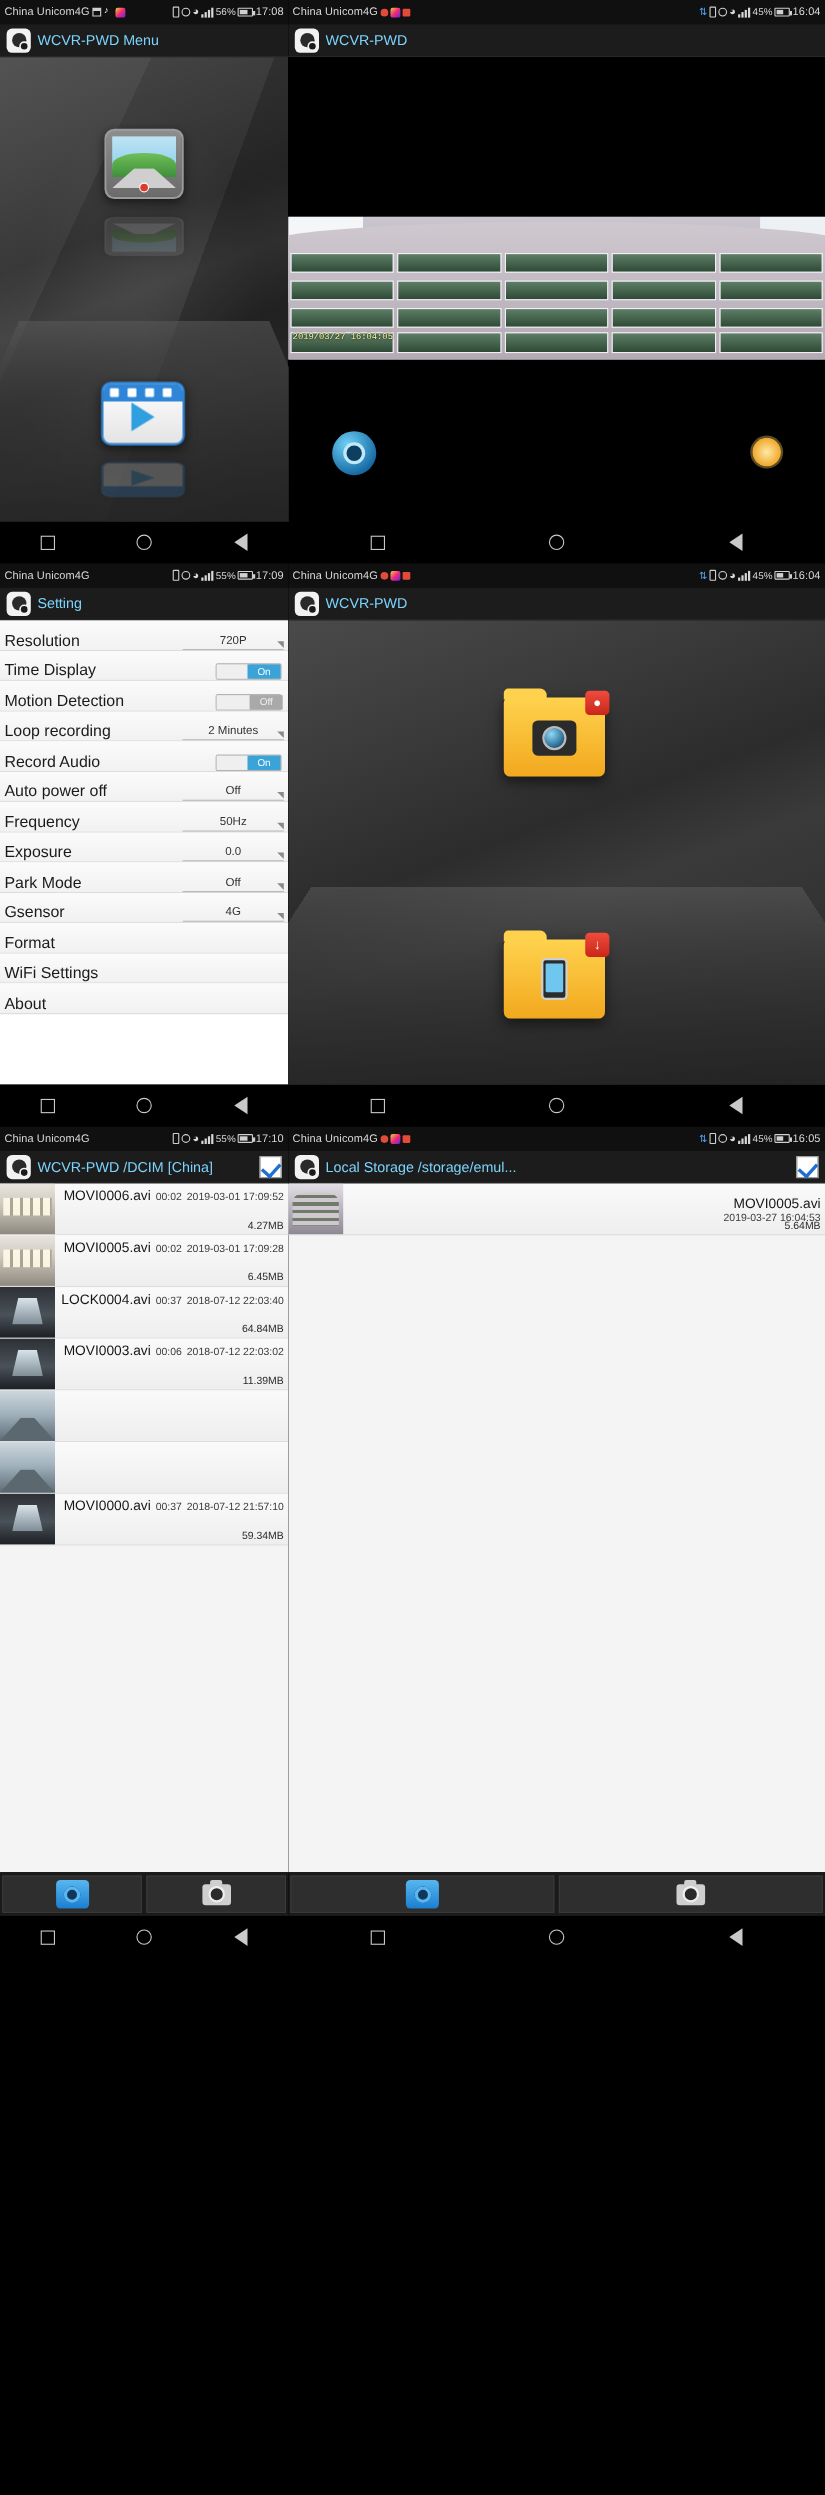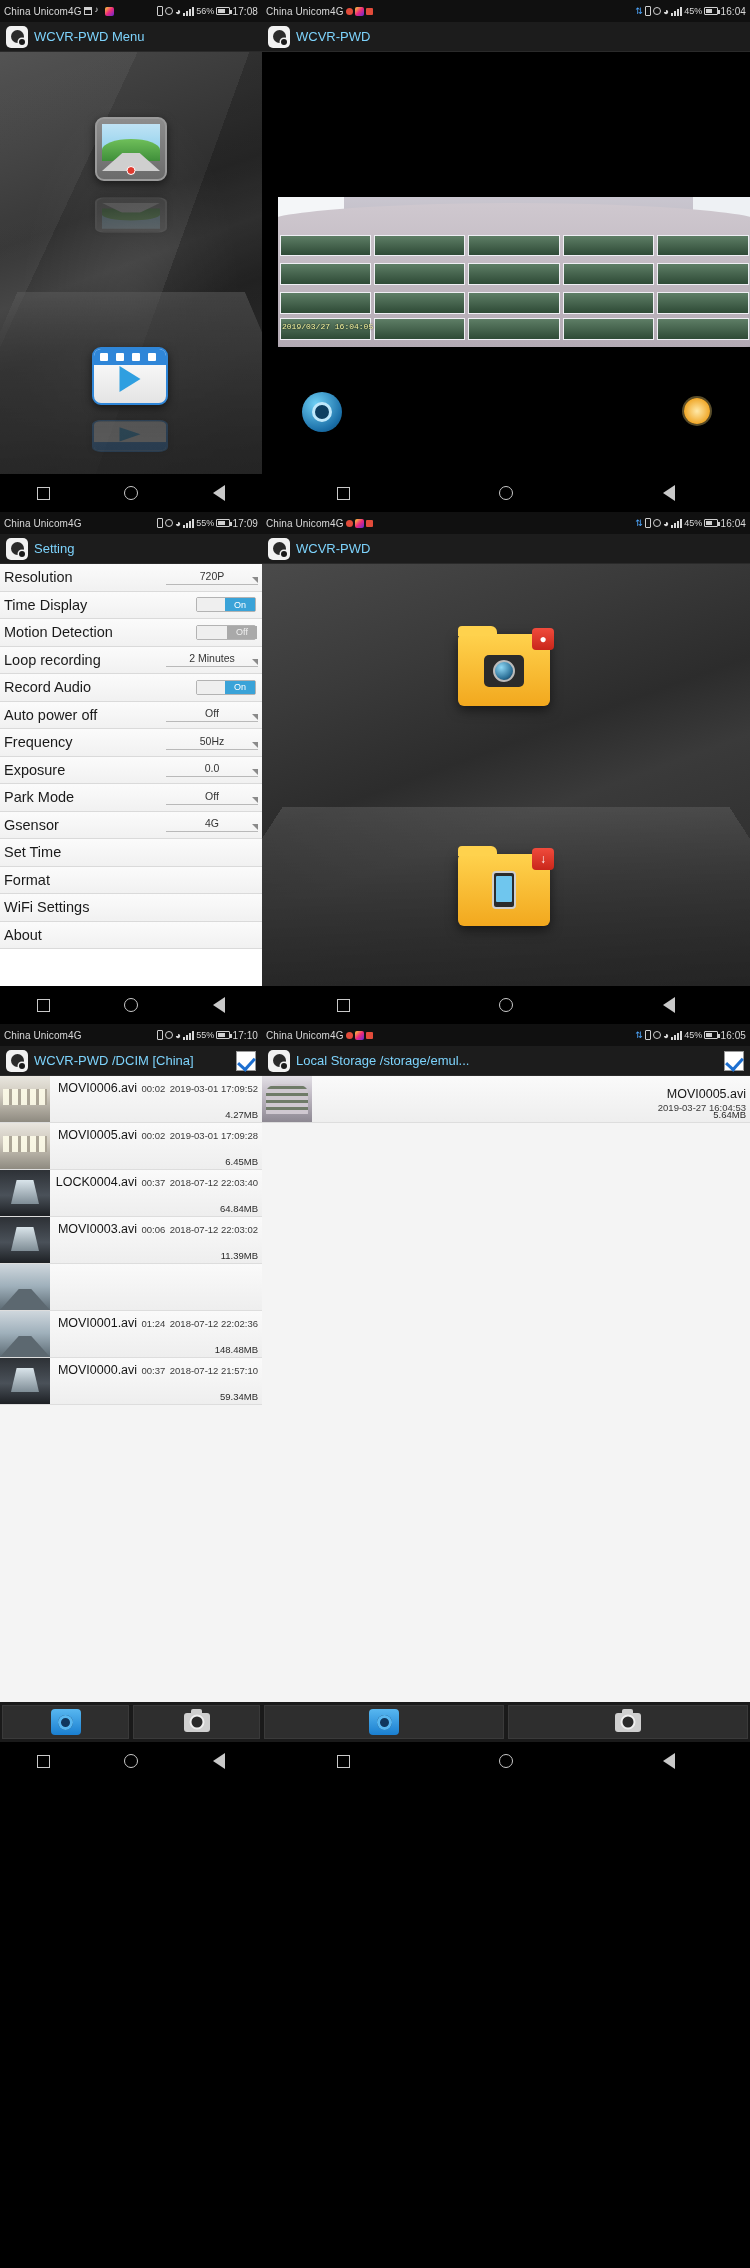--- a/index.html
+++ b/index.html
@@ -131,23 +131,22 @@
   .icon-video .strip{position:absolute;left:0;right:0;top:0;height:16px;background:#2f86d8;}
   .icon-video .strip i{position:absolute;top:4px;width:8px;height:8px;background:#fff;border-radius:1px;}
   .icon-video .play{position:absolute;left:50%;top:56%;transform:translate(-50%,-50%);
     width:0;height:0;border-top:13px solid transparent;border-bottom:13px solid transparent;
     border-left:21px solid #2f9fe0;}
   .reflect{opacity:.22;transform:scaleY(-.55);filter:blur(.6px);}
 
   
   .camscreen{position:absolute;left:0;right:0;top:52px;bottom:38px;background:#000;}
   .campreview{
-    position:absolute;left:0;right:0;top:145px;height:150px;overflow:hidden;
+    position:absolute;left:0;right:0;top:145px;height:130px;overflow:hidden;
     background:linear-gradient(180deg,#c9c6cf 0%,#b9b2bd 45%,#8e8a93 100%);
-    margin-left:16px;
   }
   .bldg{position:absolute;left:-4%;top:4%;width:108%;height:96%;
     background:linear-gradient(180deg,#cfc8cf,#b3aab4);
     border-radius:52% 52% 6% 6%/16% 16% 3% 3%;}
   .bldg .rowwin{position:absolute;left:4%;right:4%;height:15%;display:flex;gap:3px;justify-content:space-around;}
   .bldg .rowwin span{flex:1;background:linear-gradient(180deg,#5e7e66,#2e4a36);border:1px solid #efeff4;}
   .sky-l{position:absolute;left:0;top:0;width:14%;height:60%;background:#f4f6f8;}
   .sky-r{position:absolute;right:0;top:0;width:12%;height:52%;background:#eef1f4;}
   .cam-ts{position:absolute;left:4px;bottom:16px;color:#f5f5a0;font-size:8px;
     text-shadow:0 0 2px #000;font-family:"Liberation Mono",monospace;}
@@ -161,21 +160,21 @@
     width:14px;height:14px;border-radius:50%;background:#0e3f61;border:3px solid #bfe8fb;}
   .sun{
     position:absolute;right:40px;top:14px;width:26px;height:26px;border-radius:50%;
     background:radial-gradient(circle,#ffe9a8,#f0a82a 70%);
     box-shadow:0 0 0 2px rgba(255,220,120,.35),0 2px 6px rgba(0,0,0,.5);
   }
 
   
   .setlist{position:absolute;left:0;right:0;top:52px;bottom:38px;background:#fff;overflow:hidden;}
   .setrow{
-    height:27.5px;display:flex;align-items:center;padding:0 4px;
+    height:27.5px;display:flex;align-items:flex-end;padding:0 4px;
     border-bottom:1px solid #dadada;
     background:linear-gradient(180deg,#fbfbfb,#f1f1f1);
   }
   .setrow .lbl{flex:1 1 auto;font-size:14.5px;color:#1a1a1a;}
   .setrow .val{
     width:92px;flex:0 0 auto;font-size:10.5px;color:#333;text-align:center;
     border-bottom:1px solid #b9b9b9;position:relative;padding-bottom:2px;
   }
   .setrow .val.caret::after{
     content:"";position:absolute;right:0;bottom:1px;
@@ -525,23 +524,20 @@
         <span class="lbl">Park Mode</span>
         <span class="val caret">Off</span>
       </div>
 
       <div class="setrow">
         <span class="lbl">Gsensor</span>
         <span class="val caret">4G</span>
       </div>
 
       <div class="setrow">
-        <span class="lbl">Set Time</span>
-      </div>
-      <div class="setrow">
         <span class="lbl">Format</span>
       </div>
       <div class="setrow">
         <span class="lbl">WiFi Settings</span>
       </div>
       <div class="setrow">
         <span class="lbl">About</span>
       </div>
     </div>
     <div class="navbar">
@@ -664,26 +660,20 @@
           <span class="fdur">00:06</span>
           <span class="fdate">2018-07-12 22:03:02</span>
           <span class="fsize">11.39MB</span>
         </span>
       </div>
       <div class="filerow">
         <span class="thumb road"></span>
       </div>
       <div class="filerow">
         <span class="thumb road"></span>
-        <span class="fmeta">
-          <span class="fname">MOVI0001.avi</span>
-          <span class="fdur">01:24</span>
-          <span class="fdate">2018-07-12 22:02:36</span>
-          <span class="fsize">148.48MB</span>
-        </span>
       </div>
       <div class="filerow">
         <span class="thumb tunnel"></span>
         <span class="fmeta">
           <span class="fname">MOVI0000.avi</span>
           <span class="fdur">00:37</span>
           <span class="fdate">2018-07-12 21:57:10</span>
           <span class="fsize">59.34MB</span>
         </span>
       </div>

